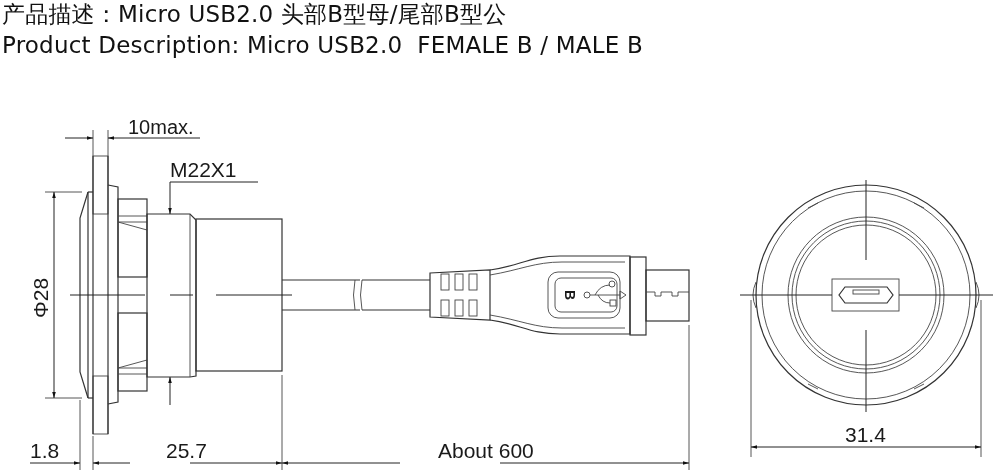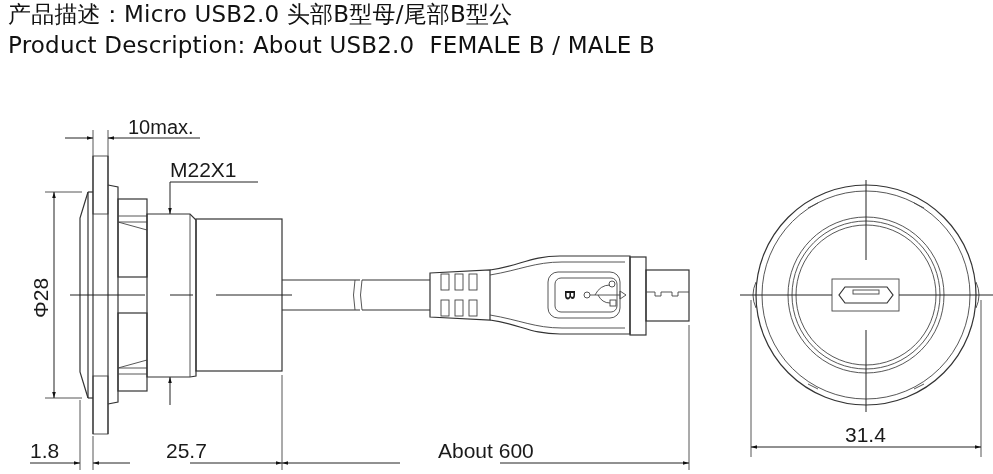--- a/index.html
+++ b/index.html
@@ -1,31 +1,31 @@
 <!DOCTYPE html>
 <html><head>
 <meta charset="utf-8">
 <style>
   html, body { margin: 0; padding: 0; background: #ffffff; }
   body { width: 993px; height: 474px; position: relative; overflow: hidden; font-family: "Liberation Sans", "DejaVu Sans", sans-serif; color: #1a1a1a; }
-  .title { position: absolute; left: 8px; font-size: 23px; line-height: 28px; white-space: pre; letter-spacing: 0.2px; color: #111; font-family: "DejaVu Sans", "Liberation Sans", sans-serif; }
+  .title { position: absolute; left: 2px; font-size: 23px; line-height: 28px; white-space: pre; letter-spacing: 0.2px; color: #111; font-family: "DejaVu Sans", "Liberation Sans", sans-serif; }
   #title-cn { top: 0px; }
   #title-en { top: 31px; }
   svg { position: absolute; left: 0; top: 0; }
   svg text { font-family: "Liberation Sans", "DejaVu Sans", sans-serif; fill: #1a1a1a; }
   .ln { stroke: #333; stroke-width: 1.2; fill: none; }
   .thin { stroke: #444; stroke-width: 0.9; fill: none; }
   .dim { stroke: #222; stroke-width: 1; fill: none; }
   .ctr { stroke: #222; stroke-width: 1; fill: none; }
 </style>
 </head>
 <body>
 
 <div class="title" id="title-cn">产品描述：Micro USB2.0 头部B型母/尾部B型公</div>
-<div class="title" id="title-en">Product Description: About USB2.0  FEMALE B / MALE B</div>
+<div class="title" id="title-en">Product Description: Micro USB2.0  FEMALE B / MALE B</div>
 
 <svg width="993" height="474" viewBox="0 0 993 474">
   <defs>
     <pattern id="hatch" width="6" height="6" patternUnits="userSpaceOnUse" patternTransform="rotate(45)">
       <line x1="0" y1="0" x2="0" y2="6" stroke="#444" stroke-width="0.8"></line>
     </pattern>
     <marker id="arr" viewBox="0 0 10 10" refX="10" refY="5" markerWidth="10" markerHeight="6" orient="auto-start-reverse">
       <path d="M0,2 L10,5 L0,8 Z" fill="#111"></path>
     </marker>
   </defs>

